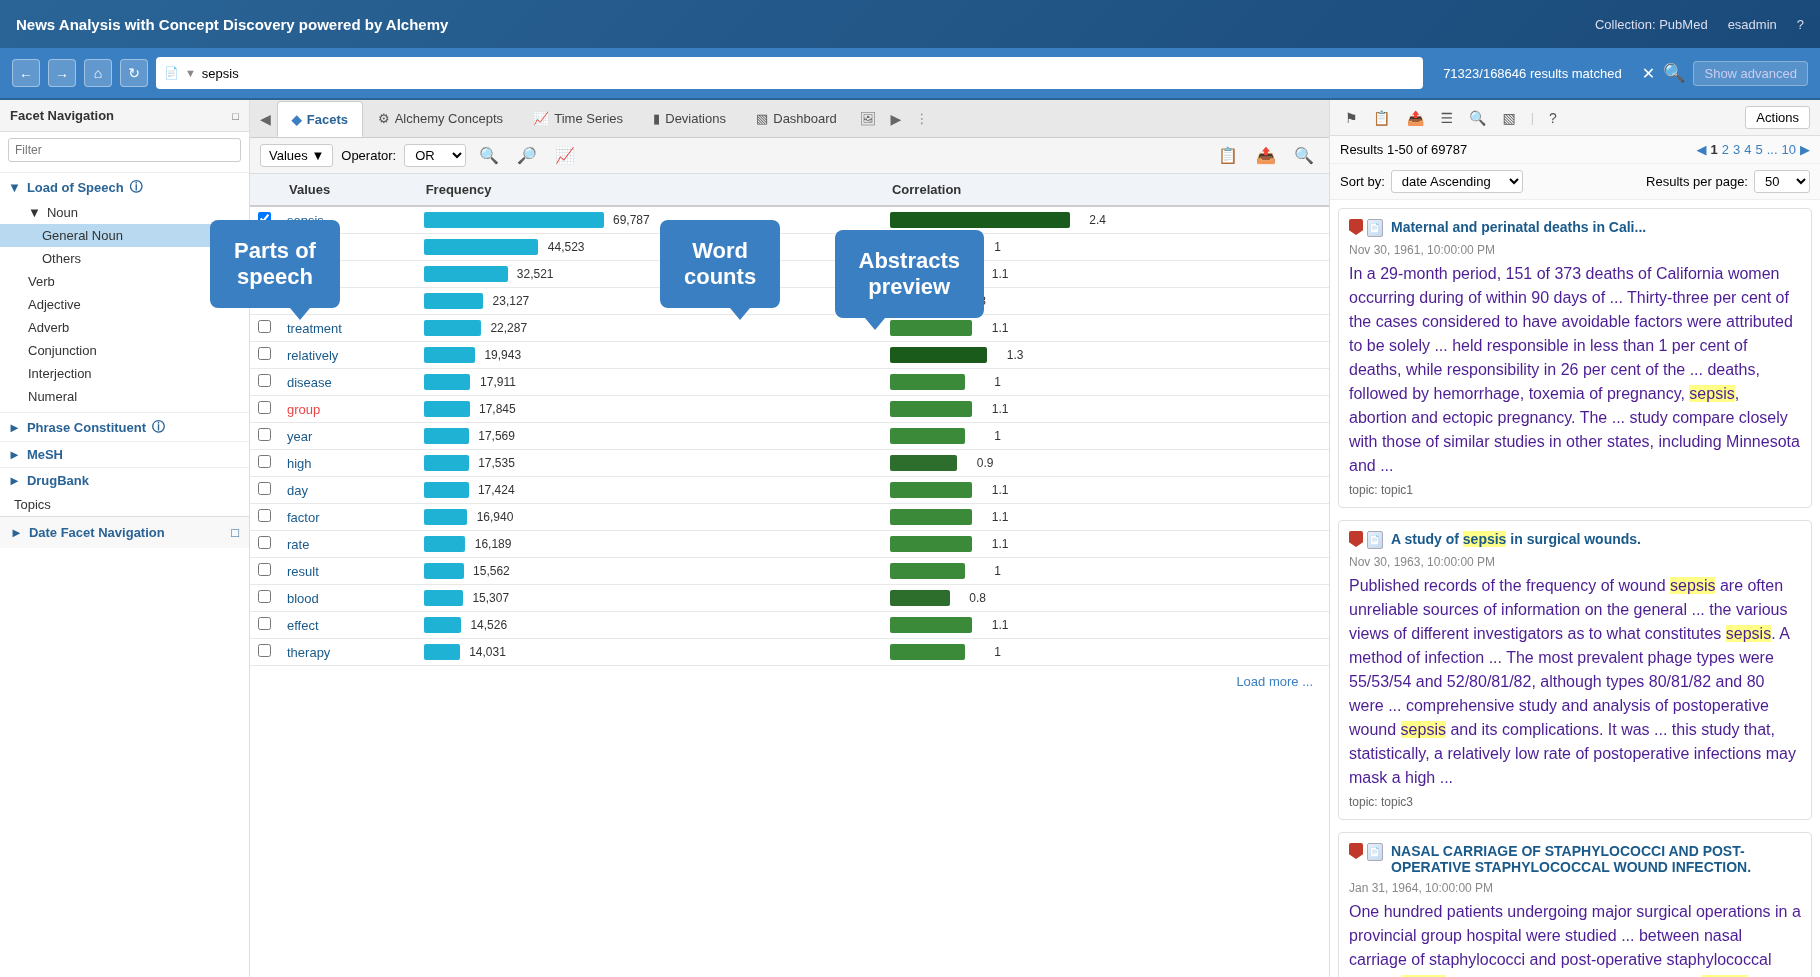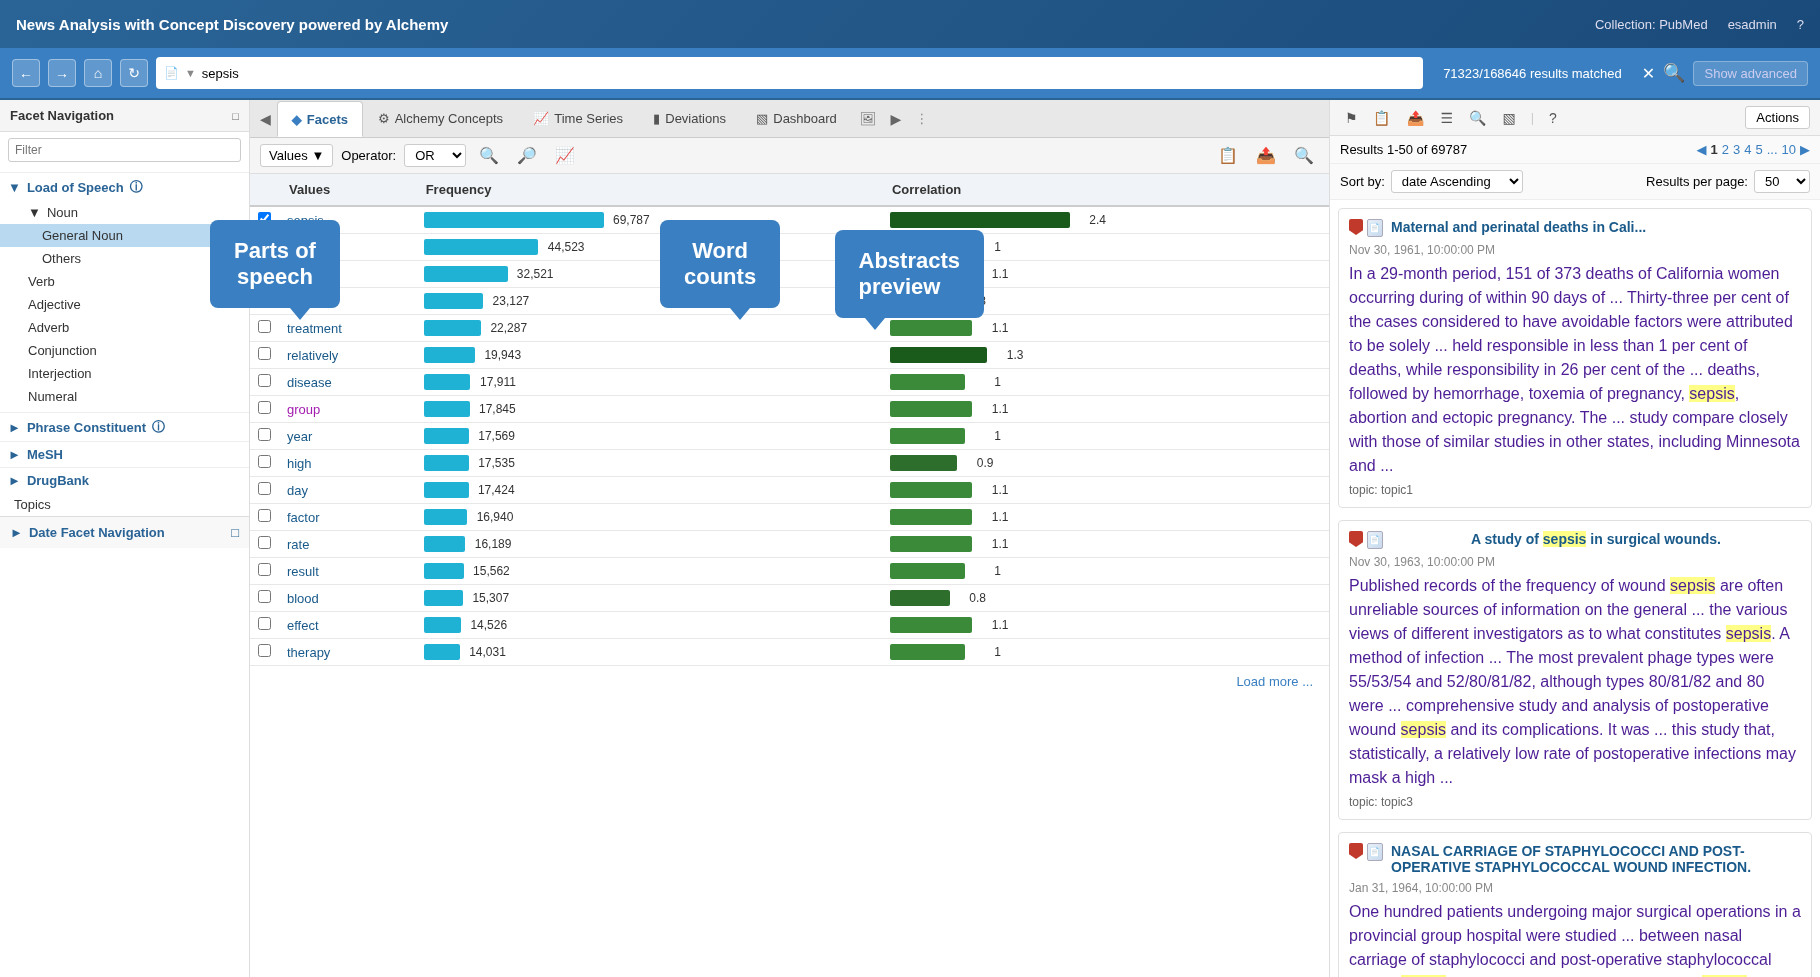--- a/index.html
+++ b/index.html
@@ -574,21 +574,21 @@
       <div class="corr-bar-wrap">
         <div class="corr-bar" style="width:75.00000000000001px; min-width:4px; background:#3a8a3a;"></div>
         <span class="corr-num">1</span>
       </div>
     </td>
   </tr>
             <tr>
     <td class="checkbox-cell">
       <input type="checkbox" style="">
     </td>
-    <td style="cursor:pointer; color:#a21caf;">group</td>
+    <td style="cursor:pointer; color:#ef4444;">group</td>
     <td>
       <div class="freq-bar-wrap">
         <div class="freq-bar" style="width:46.02719704242911px; min-width:4px;"></div>
         <span class="freq-num">17,845</span>
       </div>
     </td>
     <td>
       <div class="corr-bar-wrap">
         <div class="corr-bar" style="width:82.5px; min-width:4px; background:#3a8a3a;"></div>
         <span class="corr-num">1.1</span>
@@ -828,21 +828,21 @@
     <div class="result-date">Nov 30, 1961, 10:00:00 PM</div>
     <div class="result-text">In a 29-month period, 151 of 373 deaths of California women occurring during of within 90 days of ... Thirty-three per cent of the cases considered to have avoidable factors were attributed to be solely ... held responsible in less than 1 per cent of deaths, while responsibility in 26 per cent of the ... deaths, followed by hemorrhage, toxemia of pregnancy, <span class="highlight">sepsis</span>, abortion and ectopic pregnancy. The ... study compare closely with those of similar studies in other states, including Minnesota and ...</div>
     <div class="result-topic">topic: topic1</div>
   </div>
         <div class="result-item">
     <div class="result-item-header">
       <div class="result-icons">
         <div style="width:14px; height:16px; background:#c0392b; border-radius:2px 2px 0 0; clip-path:polygon(0 0, 100% 0, 100% 70%, 50% 100%, 0 70%); display:inline-block;"></div>
         <div style="width:16px; height:18px; background:linear-gradient(135deg,#e8f0f8,#c8d8ec); border:1px solid #aab; border-radius:2px; display:inline-flex; align-items:center; justify-content:center; font-size:9px; color:#666;">📄</div>
       </div>
-      <div style="flex:1;text-align:center;">
+      <div style="flex:1;">
         <div class="result-title">A study of <span class="highlight">sepsis</span> in surgical wounds.</div>
       </div>
     </div>
     <div class="result-date">Nov 30, 1963, 10:00:00 PM</div>
     <div class="result-text">Published records of the frequency of wound <span class="highlight">sepsis</span> are often unreliable sources of information on the general ... the various views of different investigators as to what constitutes <span class="highlight">sepsis</span>. A method of infection ... The most prevalent phage types were 55/53/54 and 52/80/81/82, although types 80/81/82 and 80 were ... comprehensive study and analysis of postoperative wound <span class="highlight">sepsis</span> and its complications. It was ... this study that, statistically, a relatively low rate of postoperative infections may mask a high ...</div>
     <div class="result-topic">topic: topic3</div>
   </div>
         <div class="result-item">
     <div class="result-item-header">
       <div class="result-icons">
@@ -869,18 +869,18 @@
 speech</span>
     <div style="position:absolute; bottom:-12px; right:30px; width:0; height:0; border-left:10px solid transparent; border-right:10px solid transparent; border-top:12px solid #3a7fc1;"></div>
   </div>
 
   <div style="position:absolute; left:660px; top:220px; background:#3a7fc1; color:white; font-size:22px; font-weight:bold; padding:18px 24px; border-radius:8px; text-align:center; pointer-events:none;">
     <span style="white-space:pre-line;">Word
 counts</span>
     <div style="position:absolute; bottom:-12px; right:30px; width:0; height:0; border-left:10px solid transparent; border-right:10px solid transparent; border-top:12px solid #3a7fc1;"></div>
   </div>
 
-  <div style="position:absolute; right:500px; top:230px; background:#3a7fc1; color:white; font-size:22px; font-weight:bold; padding:18px 24px; border-radius:8px; text-align:left; pointer-events:none;">
+  <div style="position:absolute; right:500px; top:230px; background:#3a7fc1; color:white; font-size:22px; font-weight:bold; padding:18px 24px; border-radius:8px; text-align:center; pointer-events:none;">
     <span style="white-space:pre-line;">Abstracts
 preview</span>
     <div style="position:absolute; bottom:-12px; left:30px; width:0; height:0; border-left:10px solid transparent; border-right:10px solid transparent; border-top:12px solid #3a7fc1;"></div>
   </div>
 </div>
 
 </body></html>

